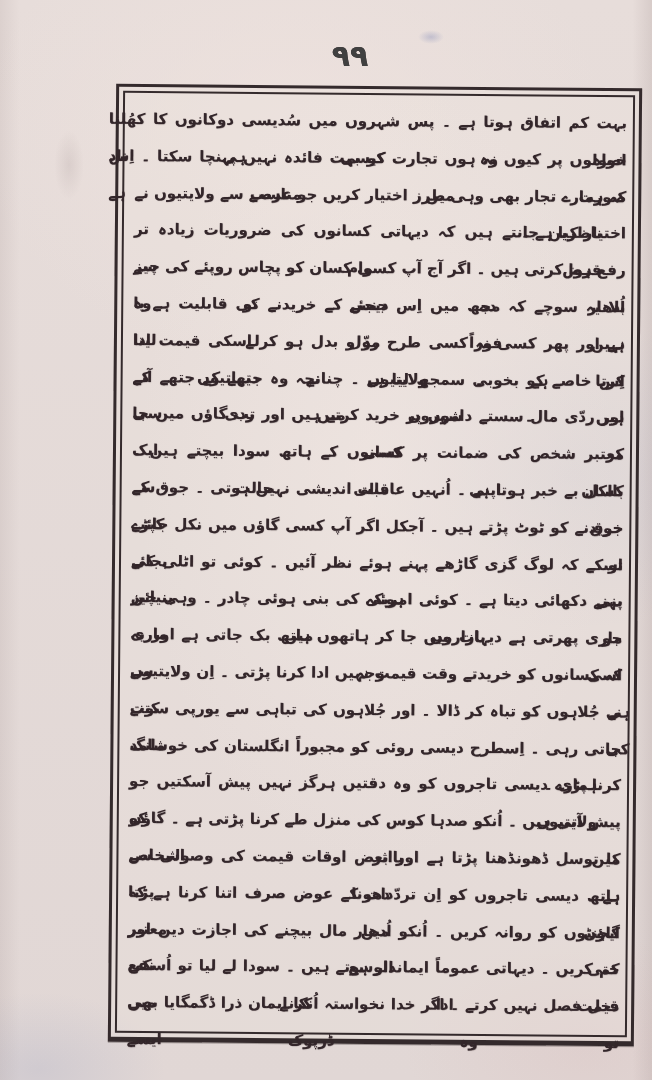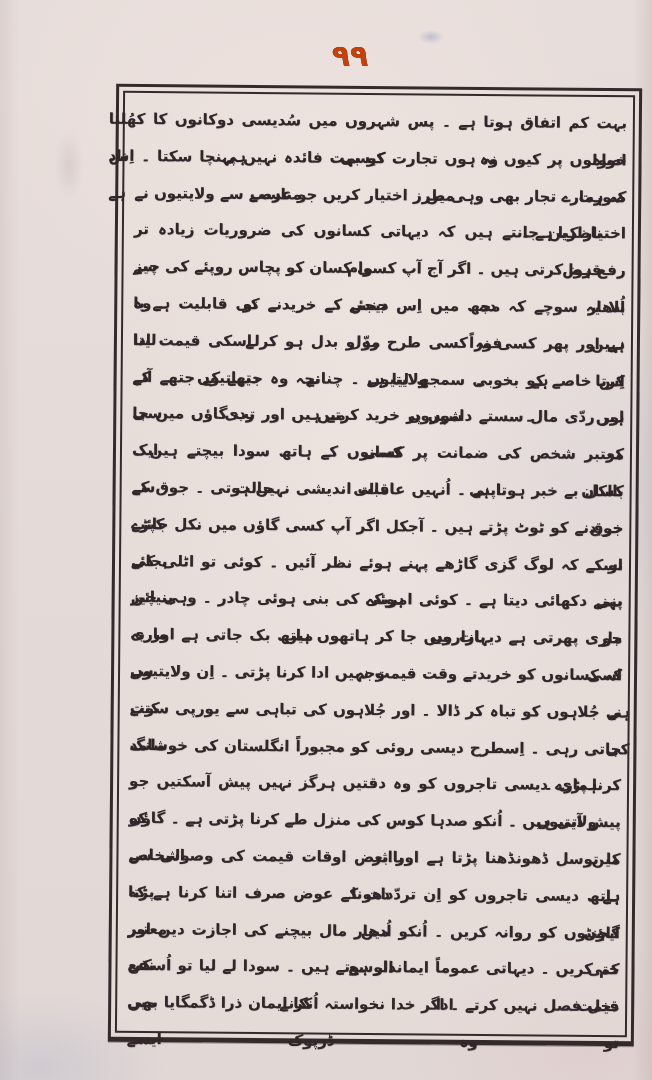--- a/index.html
+++ b/index.html
@@ -21,21 +21,21 @@
       radial-gradient(ellipse 420px 320px at 45% 12%, rgba(238,226,222,0.85), transparent 75%),
       linear-gradient(90deg, rgba(120,100,100,0.10) 0%, rgba(120,100,100,0) 3%, rgba(120,100,100,0) 97%, rgba(120,100,100,0.14) 100%),
       linear-gradient(#e7ddda,#e1d7d5);
   }
 
   .page-number{
     position:absolute;
     left:318px; top:38px; width:64px;
     text-align:center;
     font-size:30px; font-weight:700;
-    color:#c2410c;
+    color:#404040;
     text-shadow:0 0 0.6px #3a2d30;
   }
 
   .smudge-a{position:absolute;left:418px;top:30px;width:26px;height:14px;
     background:radial-gradient(ellipse at center, rgba(120,130,180,0.35), transparent 70%);
     border-radius:50%;}
   .smudge-b{position:absolute;left:54px;top:130px;width:30px;height:70px;
     background:radial-gradient(ellipse at center, rgba(90,70,75,0.10), transparent 70%);
     border-radius:50%;}
 

